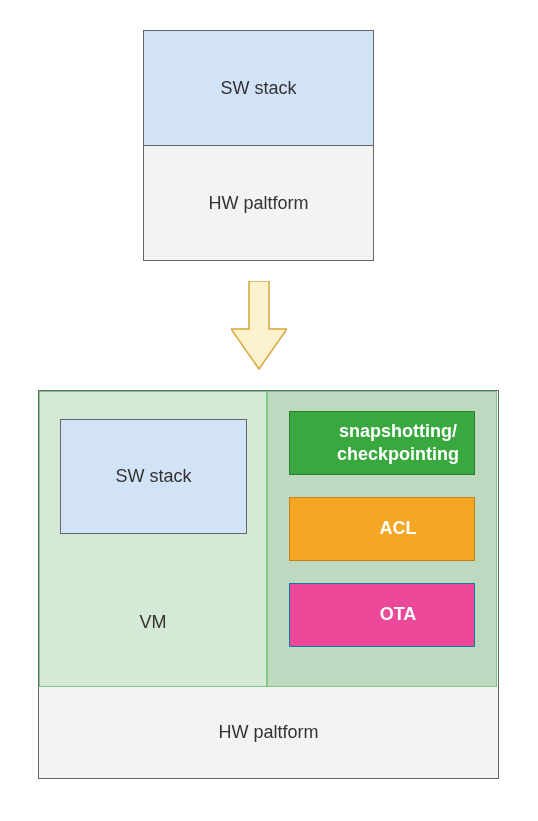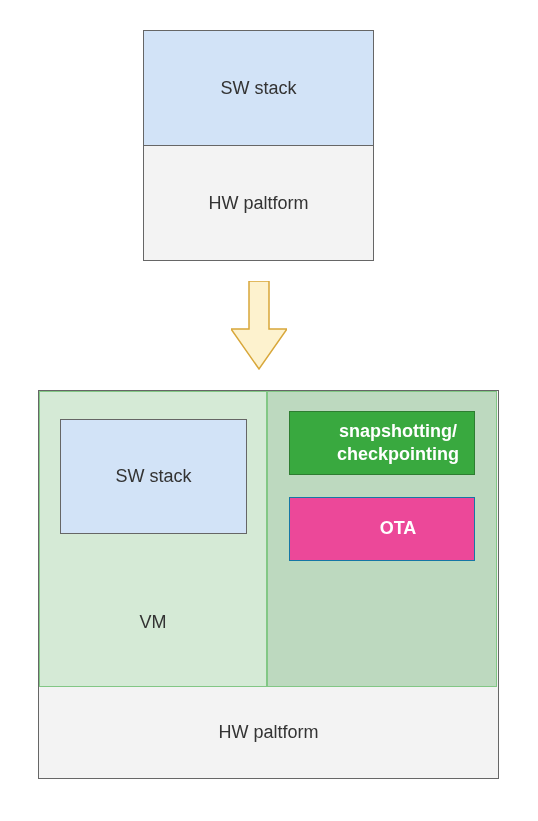--- a/index.html
+++ b/index.html
@@ -158,20 +158,23 @@
       <div class="vm-sw">
         <span>SW stack</span>
       </div>
       <div class="vm-label">VM</div>
     </div>
     <div class="features-box">
       <div class="feature snapshot">
         <span style="white-space: pre-line;">snapshotting/
 checkpointing</span>
       </div>
+      <div class="feature acl">
+        <span>ACL</span>
+      </div>
       <div class="feature ota">
         <span>OTA</span>
       </div>
     </div>
   </div>
   <div class="bottom-hw">
     <span>HW paltform</span>
   </div>
 </div>
 

